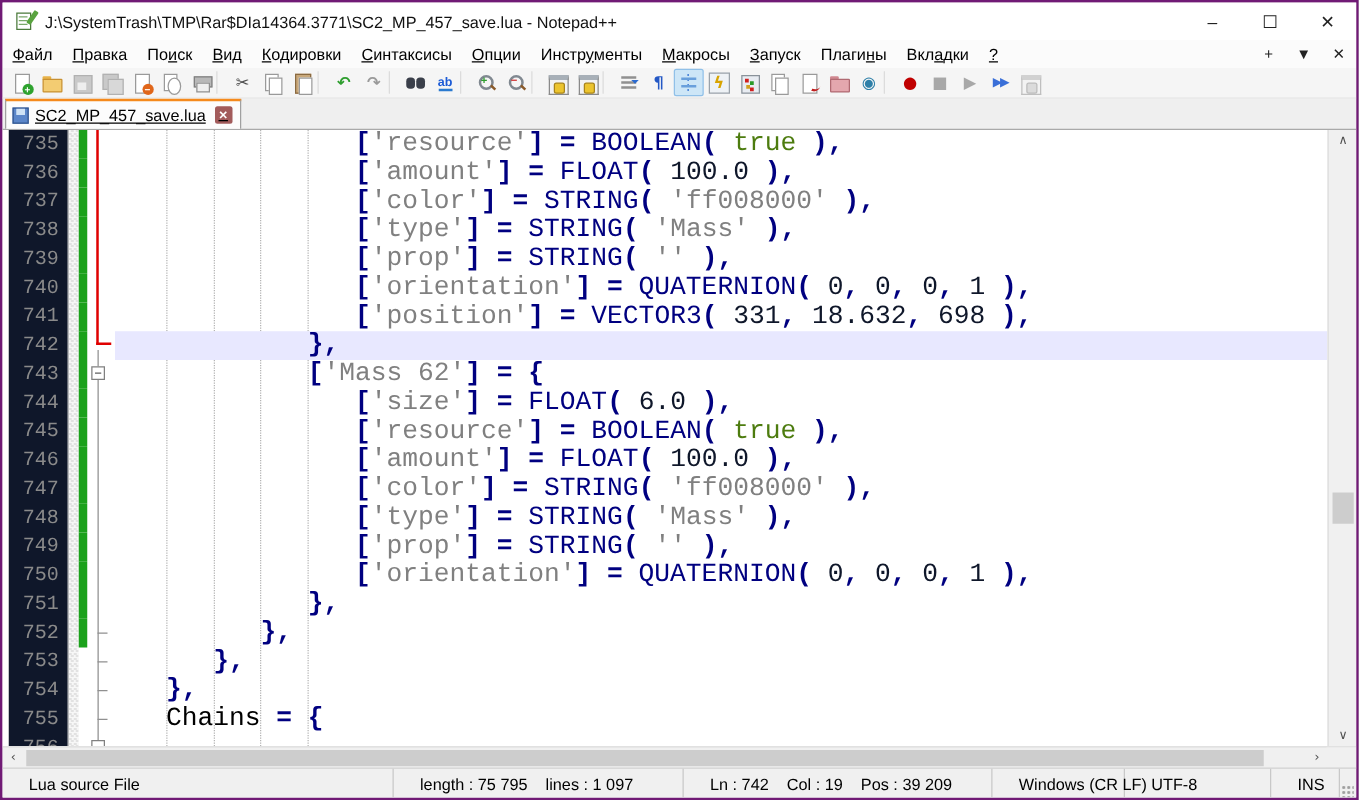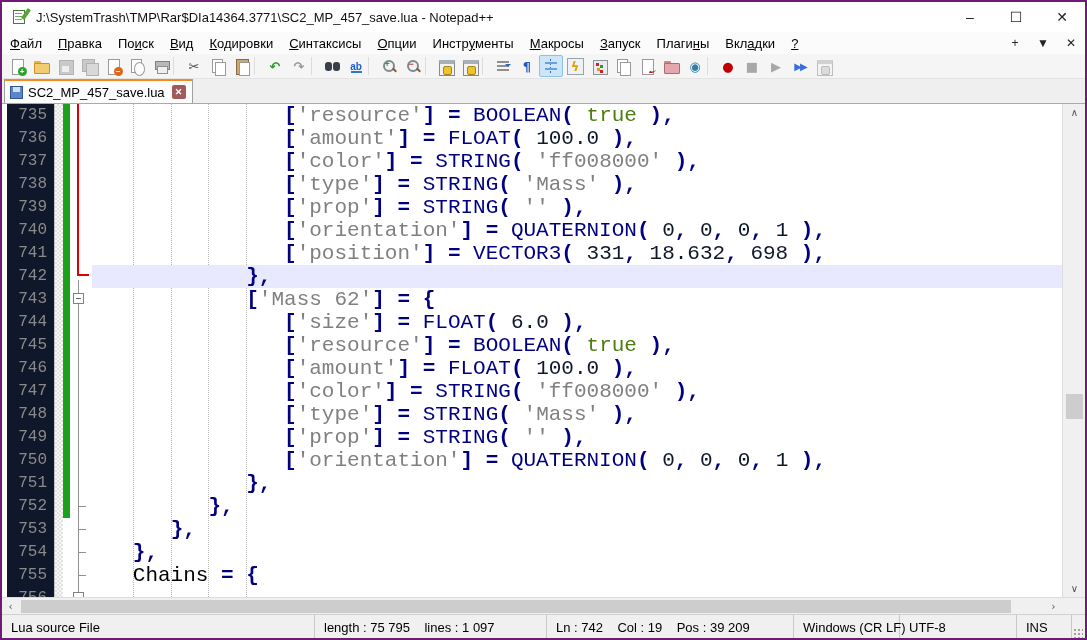--- a/index.html
+++ b/index.html
@@ -64,21 +64,21 @@
   .ic.wrap::after{content:"";position:absolute;right:1px;top:6px;width:0;height:0;border:3px solid transparent;border-top-color:#2a6ad0;}
   .ic.guide::before{content:"";position:absolute;left:7px;top:1px;width:1px;height:15px;background:repeating-linear-gradient(#2a6ad0 0 2px,transparent 2px 4px);}
   .ic.guide::after{content:"";position:absolute;left:2px;top:4px;width:12px;height:2px;background:#6aa0dc;box-shadow:0 6px #6aa0dc;}
   .ic.lightning{display:flex;align-items:center;justify-content:center;font:bold 13px "DejaVu Sans",sans-serif;color:#d8a400;background:#eef2f6;border:1px solid #9aa2aa;}
   .ic.docmap::before{content:"";position:absolute;left:2px;top:2px;width:13px;height:13px;background:#e8ecf2;border:1px solid #8a929a;}
   .ic.docmap::after{content:"";position:absolute;left:5px;top:5px;width:3px;height:3px;background:#d02020;box-shadow:4px 2px #2a9a2a,1px 5px #d0a020,4px 7px #d02020;}
   .ic.funclist::before{content:"";position:absolute;left:3px;top:1px;width:10px;height:14px;background:#fff;border:1px solid #9a9a9a;}
   .ic.funclist::after{content:"";position:absolute;right:0px;bottom:1px;width:6px;height:6px;border-bottom:2px solid #c02020;border-radius:0 0 6px 0;transform:rotate(20deg);}
   
   #tabbar{height:25px;background:#efefef;display:flex;align-items:flex-end;border-bottom:1px solid #a9a9a9;padding-left:2px;}
-  .tab{height:24px;background:#fcfcfc;border:1px solid #a0a0a0;border-bottom:none;border-top:2px solid #f58a1d;display:flex;align-items:center;padding:0 6px 0 5px;gap:5px;font-size:13px;}
+  .tab{height:24px;background:#fcfcfc;border:1px solid #a0a0a0;border-bottom:none;border-top:2px solid #f58a1d;display:flex;align-items:center;padding:0 6px 0 5px;gap:5px;font-size:13px;text-decoration:underline;}
   .tab .floppy-sm{width:13px;height:13px;position:relative;}
   .tab .floppy-sm::before{content:"";position:absolute;inset:0;background:#5b86c9;border:1px solid #33568e;}
   .tab .floppy-sm::after{content:"";position:absolute;left:3px;top:1px;width:7px;height:5px;background:#cfe2f5;}
   .tab .tab-close{width:14px;height:14px;background:#a25b5b;border-radius:2px;color:#fff;font:bold 9px/14px "Liberation Sans",sans-serif;text-align:center;margin-left:2px;}
   
   #editor{position:relative;height:493px;display:flex;background:#fff;overflow:hidden;}
   #m-pad{width:5px;background:#fff;}
   #m-num{width:48px;background:#0f172a;border-right:1px solid #c4c4c4;font-family:"Liberation Mono",monospace;font-size:16px;color:#8a8a8a;text-align:right;}
   #m-num .ln{height:23px;line-height:23px;padding-right:7px;}
   #m-book{width:8px;background:conic-gradient(#e2e2e2 90deg,#f7f7f7 0 180deg,#e2e2e2 0 270deg,#f7f7f7 0) 0 0/4px 4px;}
@@ -105,21 +105,21 @@
   
   #vscroll{width:23px;background:#f0f0f0;border-left:1px solid #dcdcdc;position:relative;}
   .sbtn{position:absolute;left:0;width:23px;height:17px;display:flex;align-items:center;justify-content:center;font-size:10px;color:#505050;font-family:"DejaVu Sans",sans-serif;}
   #vthumb{position:absolute;left:3px;width:17px;background:#cdcdcd;}
   #hscroll{height:17px;background:#f0f0f0;border-top:1px solid #dcdcdc;position:relative;}
   #hthumb{position:absolute;top:2px;height:13px;background:#cdcdcd;}
   #hscroll .sbtn{height:17px;width:17px;top:0;}
   #hcorner{position:absolute;right:0;top:0;width:24px;height:17px;background:#f0f0f0;}
   
   #statusbar{height:26px;background:#f0f0f0;border-top:1px solid #d0d0d0;display:flex;font-size:13px;align-items:stretch;position:relative;}
-  .scell{display:flex;align-items:center;padding-left:9px;border-right:1px solid #c8c8c8;white-space:pre;}
+  .scell{display:flex;align-items:center;padding-left:21px;border-right:1px solid #c8c8c8;white-space:pre;}
   #grip{position:absolute;right:2px;bottom:2px;width:10px;height:10px;
     background:radial-gradient(circle at 2px 2px,#a0a0a0 1px,transparent 1.4px);background-size:4px 4px;}
 </style>
 </head>
 <body>
 
 <div id="win">
 
   <div id="titlebar">
     <div id="app-icon">

